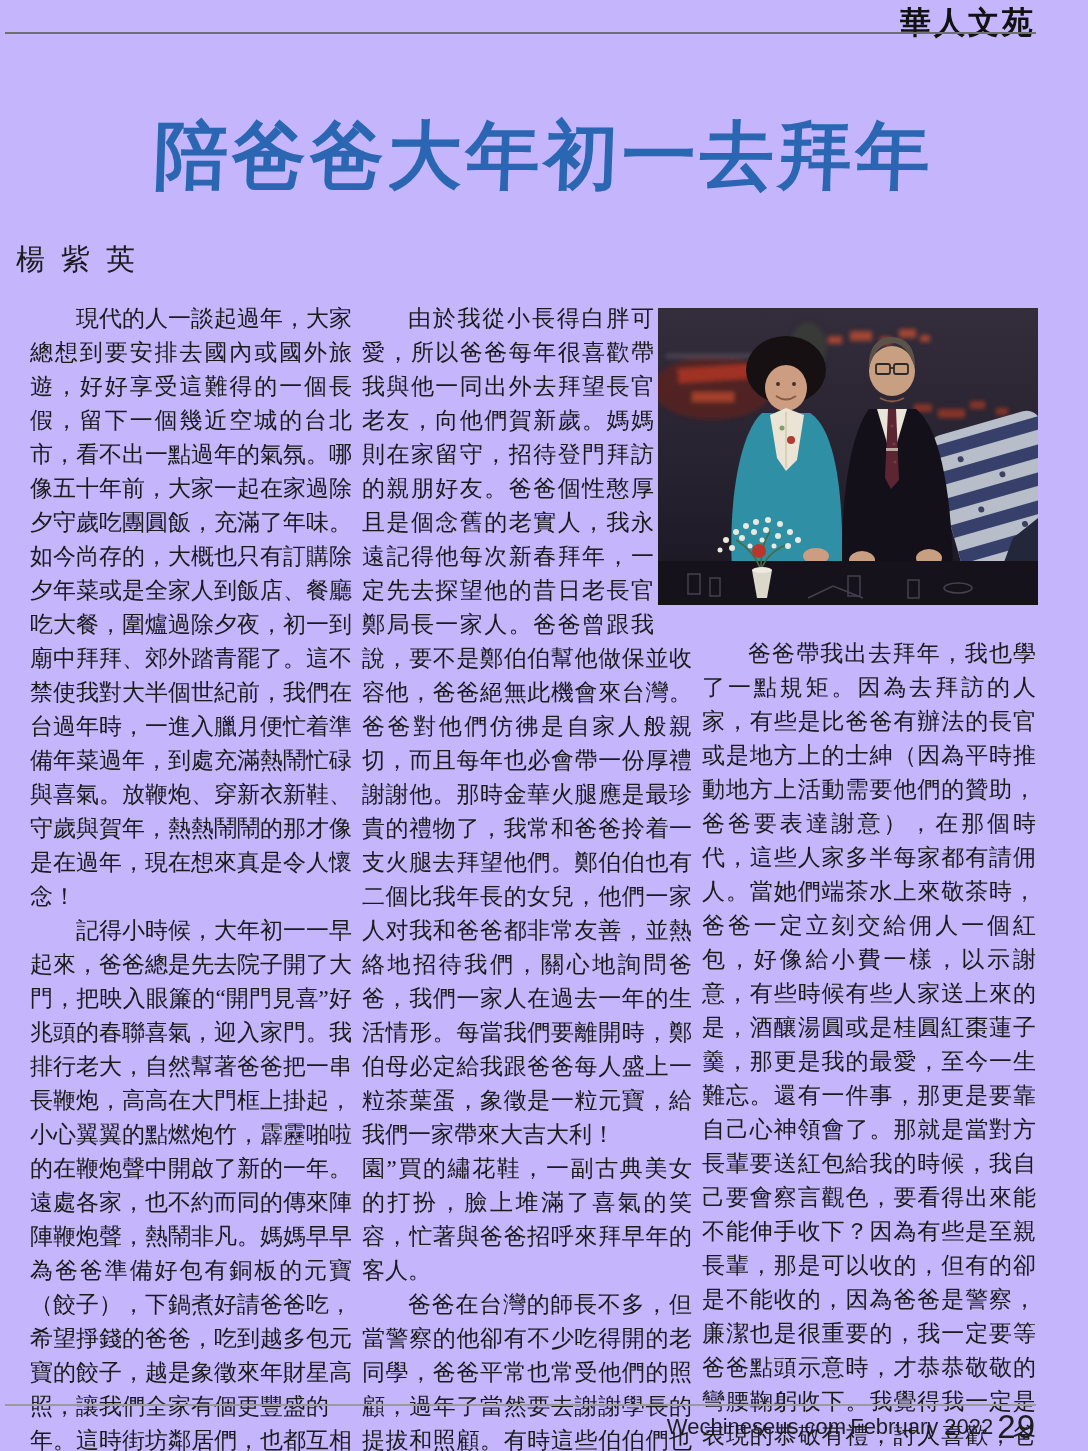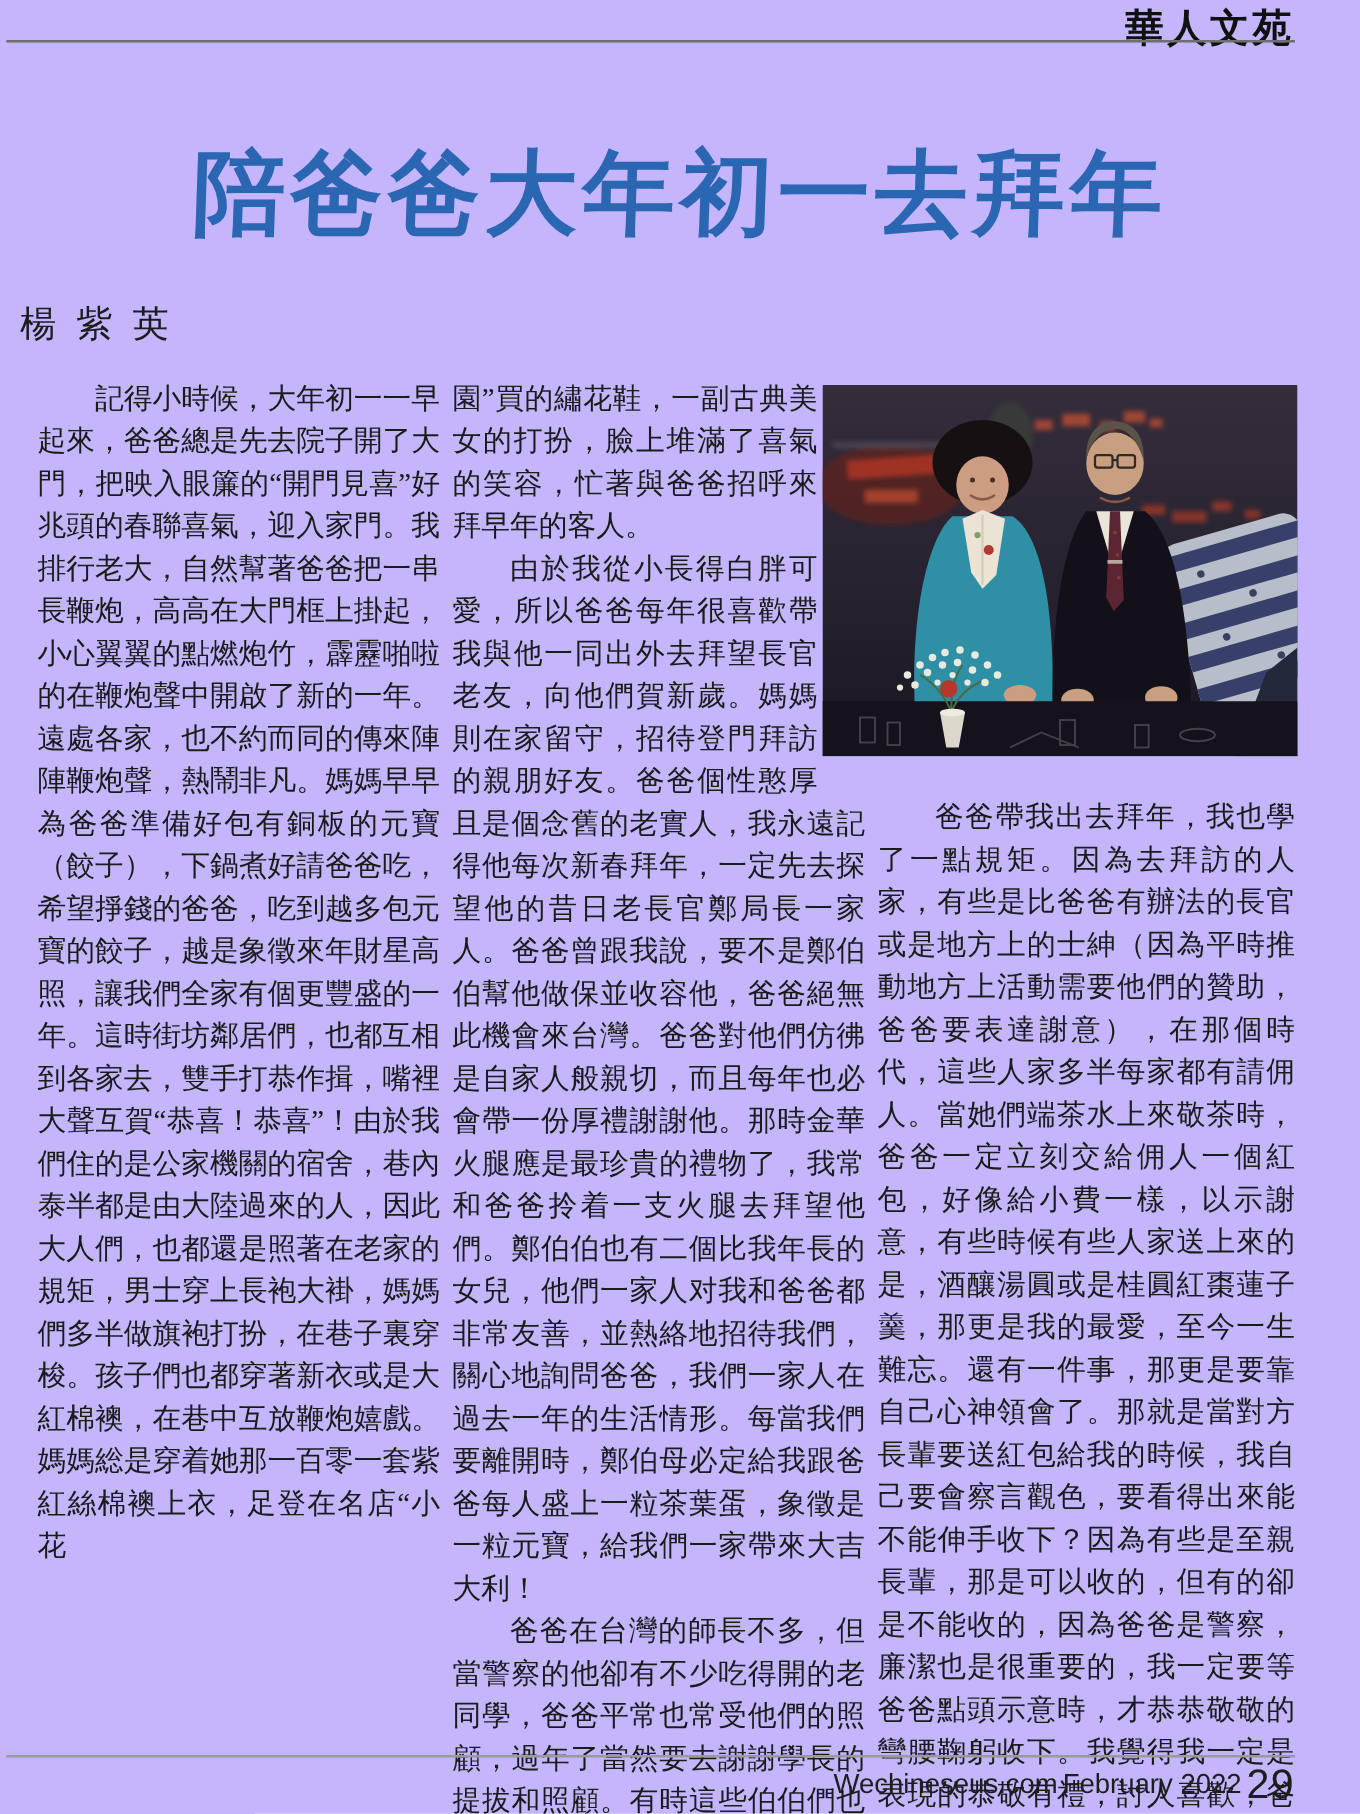--- a/index.html
+++ b/index.html
@@ -107,27 +107,28 @@
 
 <div class="page">
 
   <div class="section-title">華人文苑</div>
   <div class="header-rule"></div>
 
   <h1 class="article-title">陪爸爸大年初一去拜年</h1>
   <div class="article-author">楊紫英</div>
 
   <div class="col col-1">
+    <p class="para">現代的人一談起過年，大家總想到要安排去國內或國外旅遊，好好享受這難得的一個長假，留下一個幾近空城的台北市，看不出一點過年的氣氛。哪像五十年前，大家一起在家過除夕守歲吃團圓飯，充滿了年味。如今尚存的，大概也只有訂購除夕年菜或是全家人到飯店、餐廳吃大餐，圍爐過除夕夜，初一到廟中拜拜、郊外踏青罷了。這不禁使我對大半個世紀前，我們在台過年時，一進入臘月便忙着準備年菜過年，到處充滿熱鬧忙碌與喜氣。放鞭炮、穿新衣新鞋、守歲與賀年，熱熱鬧鬧的那才像是在過年，現在想來真是令人懷念！</p>
     <p class="para">記得小時候，大年初一一早起來，爸爸總是先去院子開了大門，把映入眼簾的“開門見喜”好兆頭的春聯喜氣，迎入家門。我排行老大，自然幫著爸爸把一串長鞭炮，高高在大門框上掛起，小心翼翼的點燃炮竹，霹靂啪啦的在鞭炮聲中開啟了新的一年。遠處各家，也不約而同的傳來陣陣鞭炮聲，熱鬧非凡。媽媽早早為爸爸準備好包有銅板的元寶（餃子），下鍋煮好請爸爸吃，希望掙錢的爸爸，吃到越多包元寶的餃子，越是象徵來年財星高照，讓我們全家有個更豐盛的一年。這時街坊鄰居們，也都互相到各家去，雙手打恭作揖，嘴裡大聲互賀“恭喜！恭喜”！由於我們住的是公家機關的宿舍，巷內泰半都是由大陸過來的人，因此大人們，也都還是照著在老家的規矩，男士穿上長袍大褂，媽媽們多半做旗袍打扮，在巷子裏穿梭。孩子們也都穿著新衣或是大紅棉襖，在巷中互放鞭炮嬉戲。媽媽総是穿着她那一百零一套紫紅絲棉襖上衣，足登在名店“小花</p>
   </div>
 
   <div class="col col-2">
     <div class="photo-spacer"></div>
+    <p class="para">由於我從小長得白胖可愛，所以爸爸每年很喜歡帶我與他一同出外去拜望長官老友，向他們賀新歲。媽媽則在家留守，招待登門拜訪的親朋好友。爸爸個性憨厚且是個念舊的老實人，我永遠記得他每次新春拜年，一定先去探望他的昔日老長官鄭局長一家人。爸爸曾跟我說，要不是鄭伯伯幫他做保並收容他，爸爸絕無此機會來台灣。爸爸對他們仿彿是自家人般親切，而且每年也必會帶一份厚禮謝謝他。那時金華火腿應是最珍貴的禮物了，我常和爸爸拎着一支火腿去拜望他們。鄭伯伯也有二個比我年長的女兒，他們一家人对我和爸爸都非常友善，並熱絡地招待我們，關心地詢問爸爸，我們一家人在過去一年的生活情形。每當我們要離開時，鄭伯母必定給我跟爸爸每人盛上一粒茶葉蛋，象徵是一粒元寶，給我們一家帶來大吉大利！</p>
     <p class="para cont">園”買的繡花鞋，一副古典美女的打扮，臉上堆滿了喜氣的笑容，忙著與爸爸招呼來拜早年的客人。</p>
-    <p class="para">由於我從小長得白胖可愛，所以爸爸每年很喜歡帶我與他一同出外去拜望長官老友，向他們賀新歲。媽媽則在家留守，招待登門拜訪的親朋好友。爸爸個性憨厚且是個念舊的老實人，我永遠記得他每次新春拜年，一定先去探望他的昔日老長官鄭局長一家人。爸爸曾跟我說，要不是鄭伯伯幫他做保並收容他，爸爸絕無此機會來台灣。爸爸對他們仿彿是自家人般親切，而且每年也必會帶一份厚禮謝謝他。那時金華火腿應是最珍貴的禮物了，我常和爸爸拎着一支火腿去拜望他們。鄭伯伯也有二個比我年長的女兒，他們一家人对我和爸爸都非常友善，並熱絡地招待我們，關心地詢問爸爸，我們一家人在過去一年的生活情形。每當我們要離開時，鄭伯母必定給我跟爸爸每人盛上一粒茶葉蛋，象徵是一粒元寶，給我們一家帶來大吉大利！</p>
     <p class="para">爸爸在台灣的師長不多，但當警察的他卻有不少吃得開的老同學，爸爸平常也常受他們的照顧，過年了當然要去謝謝學長的提拔和照顧。有時這些伯伯們也會給我壓歲錢，爸爸自然也禮尚往來，立刻也送給他們家的小朋友回禮的壓歲錢。最有趣的是，有時候兩邊都是好友，大家彼此就把給孩子的壓歲錢，在孩子身前推來推去，口中說著“兩免！兩免！”，這樣大家把壓歲錢又各自收回來，開開心心地互祝恭喜發財，省了互送紅包，好像大家心情也特別好。</p>
   </div>
 
   <div class="photo-wrap">
     <svg width="380" height="297" viewBox="0 0 380 297">
       <defs>
         <filter id="soft" x="-20%" y="-20%" width="140%" height="140%">
           <feGaussianBlur stdDeviation="2.2"></feGaussianBlur>
         </filter>
         <linearGradient id="bg" x1="0" y1="0" x2="0" y2="1">

